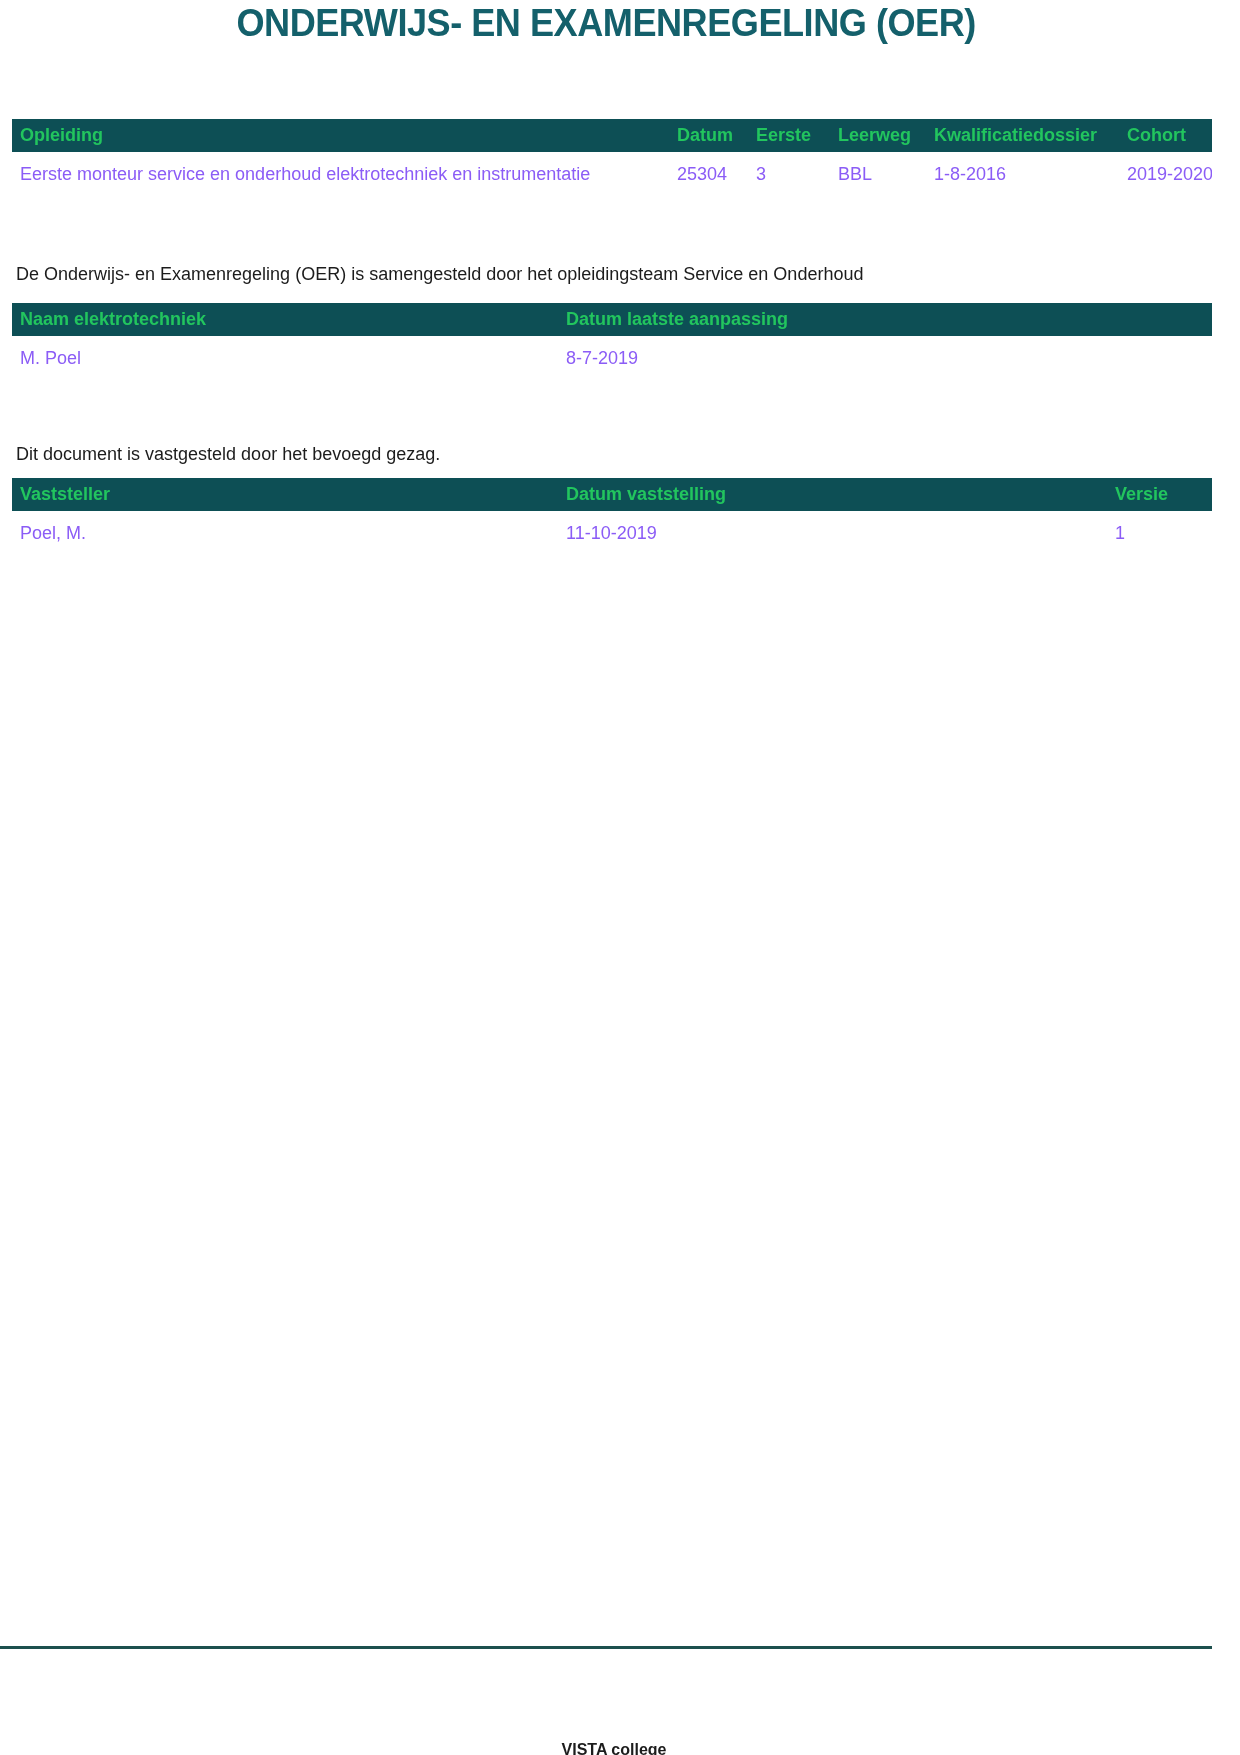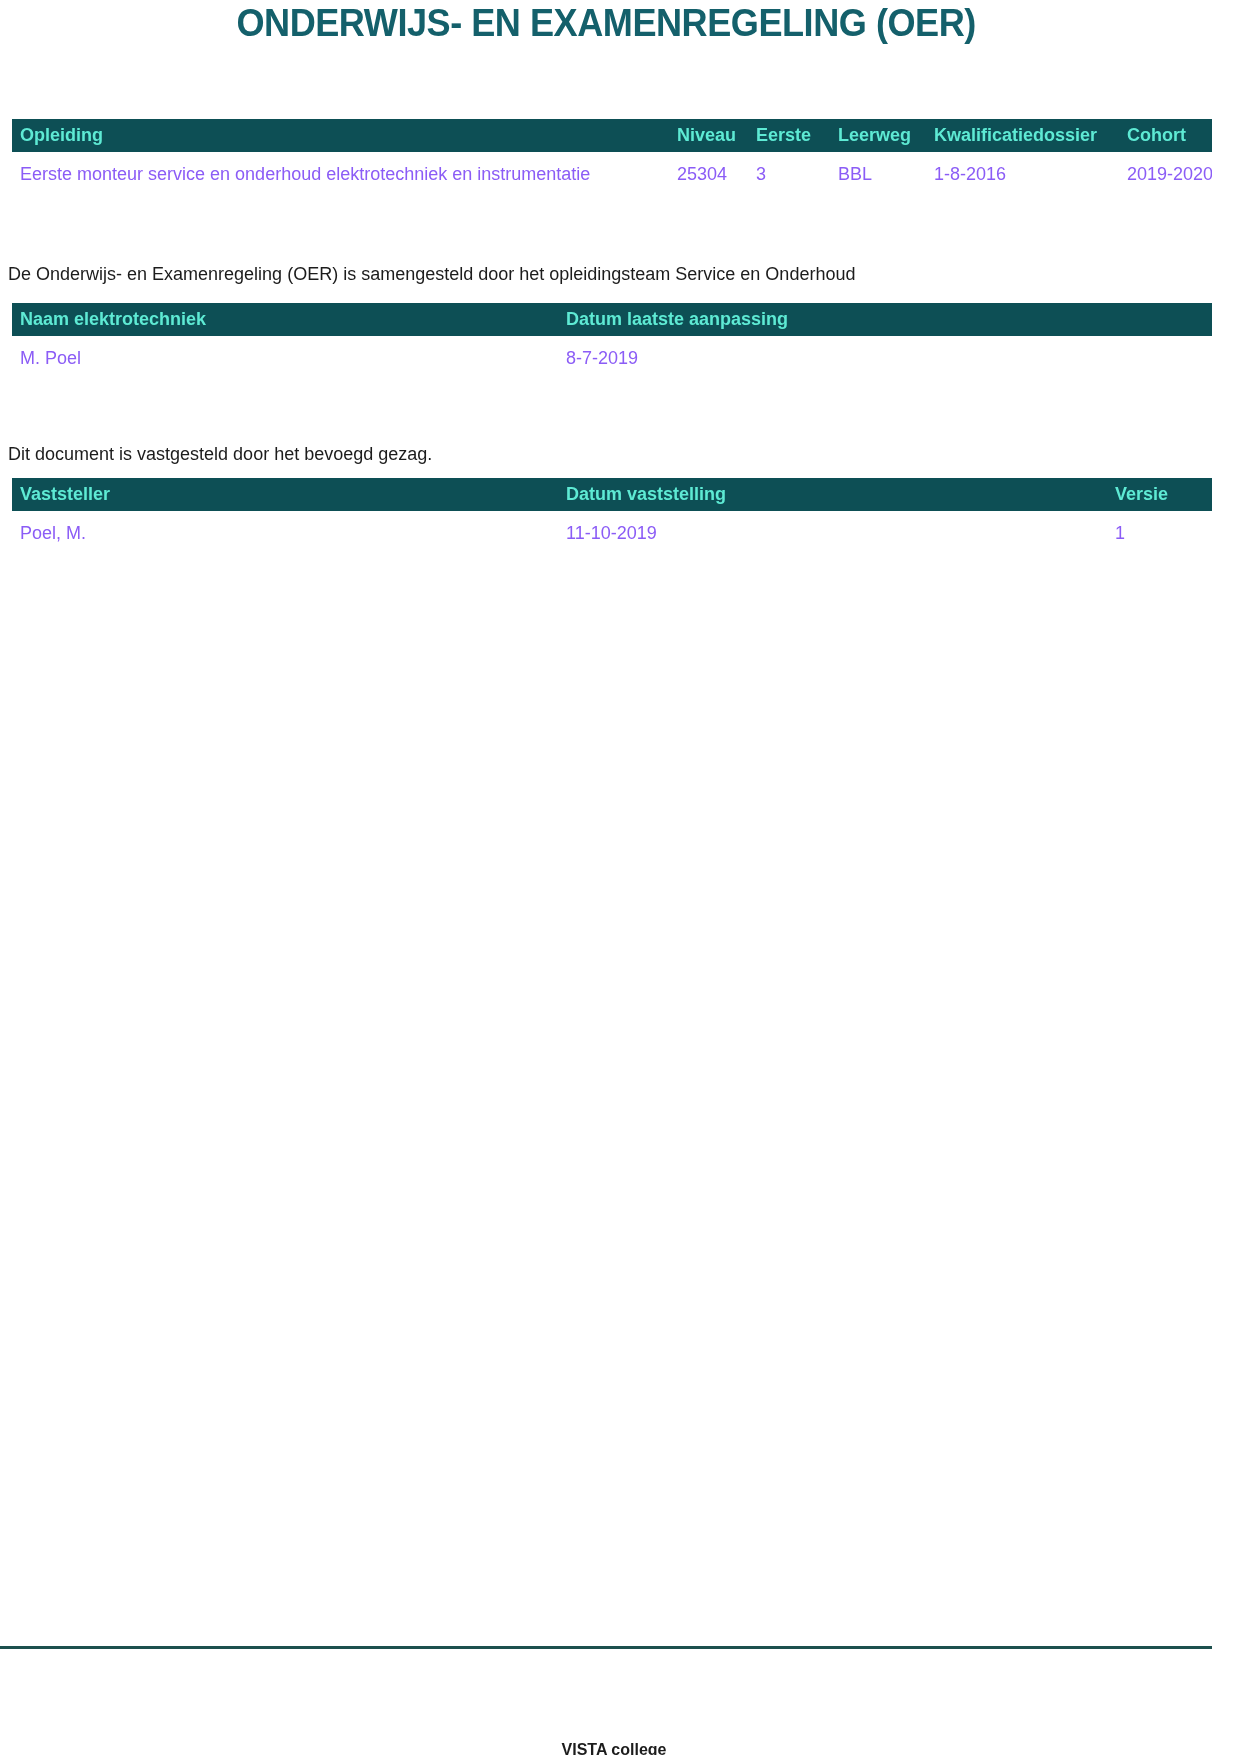--- a/index.html
+++ b/index.html
@@ -36,21 +36,21 @@
   }
   table.data-table {
     position: absolute;
     left: 12px;
     width: 1216px;
     border-collapse: collapse;
     table-layout: fixed;
   }
   table.data-table th {
     background: #0d4f55;
-    color: #5eead4;
+    color: #22c55e;
     font-size: 18px;
     font-weight: 700;
     text-align: left;
     height: 33px;
     padding: 0 8px;
     vertical-align: middle;
     white-space: nowrap;
     overflow: hidden;
   }
   table.data-table td {
@@ -60,21 +60,21 @@
     padding: 12px 8px 0 8px;
     vertical-align: top;
     white-space: nowrap;
     overflow: hidden;
   }
   #program-table { top: 119px; }
   #composition-table { top: 303px; }
   #approval-table { top: 478px; }
   .intro-text {
     position: absolute;
-    left: 8px;
+    left: 16px;
     margin: 0;
     font-size: 18px;
     color: #1c1c1c;
     white-space: nowrap;
   }
   #composition-intro { top: 264px; }
   #approval-intro { top: 444px; }
   .footer-rule {
     position: absolute;
     top: 1646px;
@@ -108,21 +108,21 @@
       <col style="width:657px">
         <col style="width:79px">
         <col style="width:82px">
       <col style="width:96px">
         <col style="width:193px">
         <col style="width:109px">
     </colgroup>
     <thead>
       <tr>
         <th>Opleiding</th>
-        <th>Niveau</th>
+        <th>Datum</th>
         <th>Eerste</th>
         <th>Leerweg</th>
         <th>Kwalificatiedossier</th>
         <th>Cohort</th>
       </tr>
     </thead>
     <tbody>
       <tr>
         <td>Eerste monteur service en onderhoud elektrotechniek en instrumentatie</td>
         <td>25304</td>

